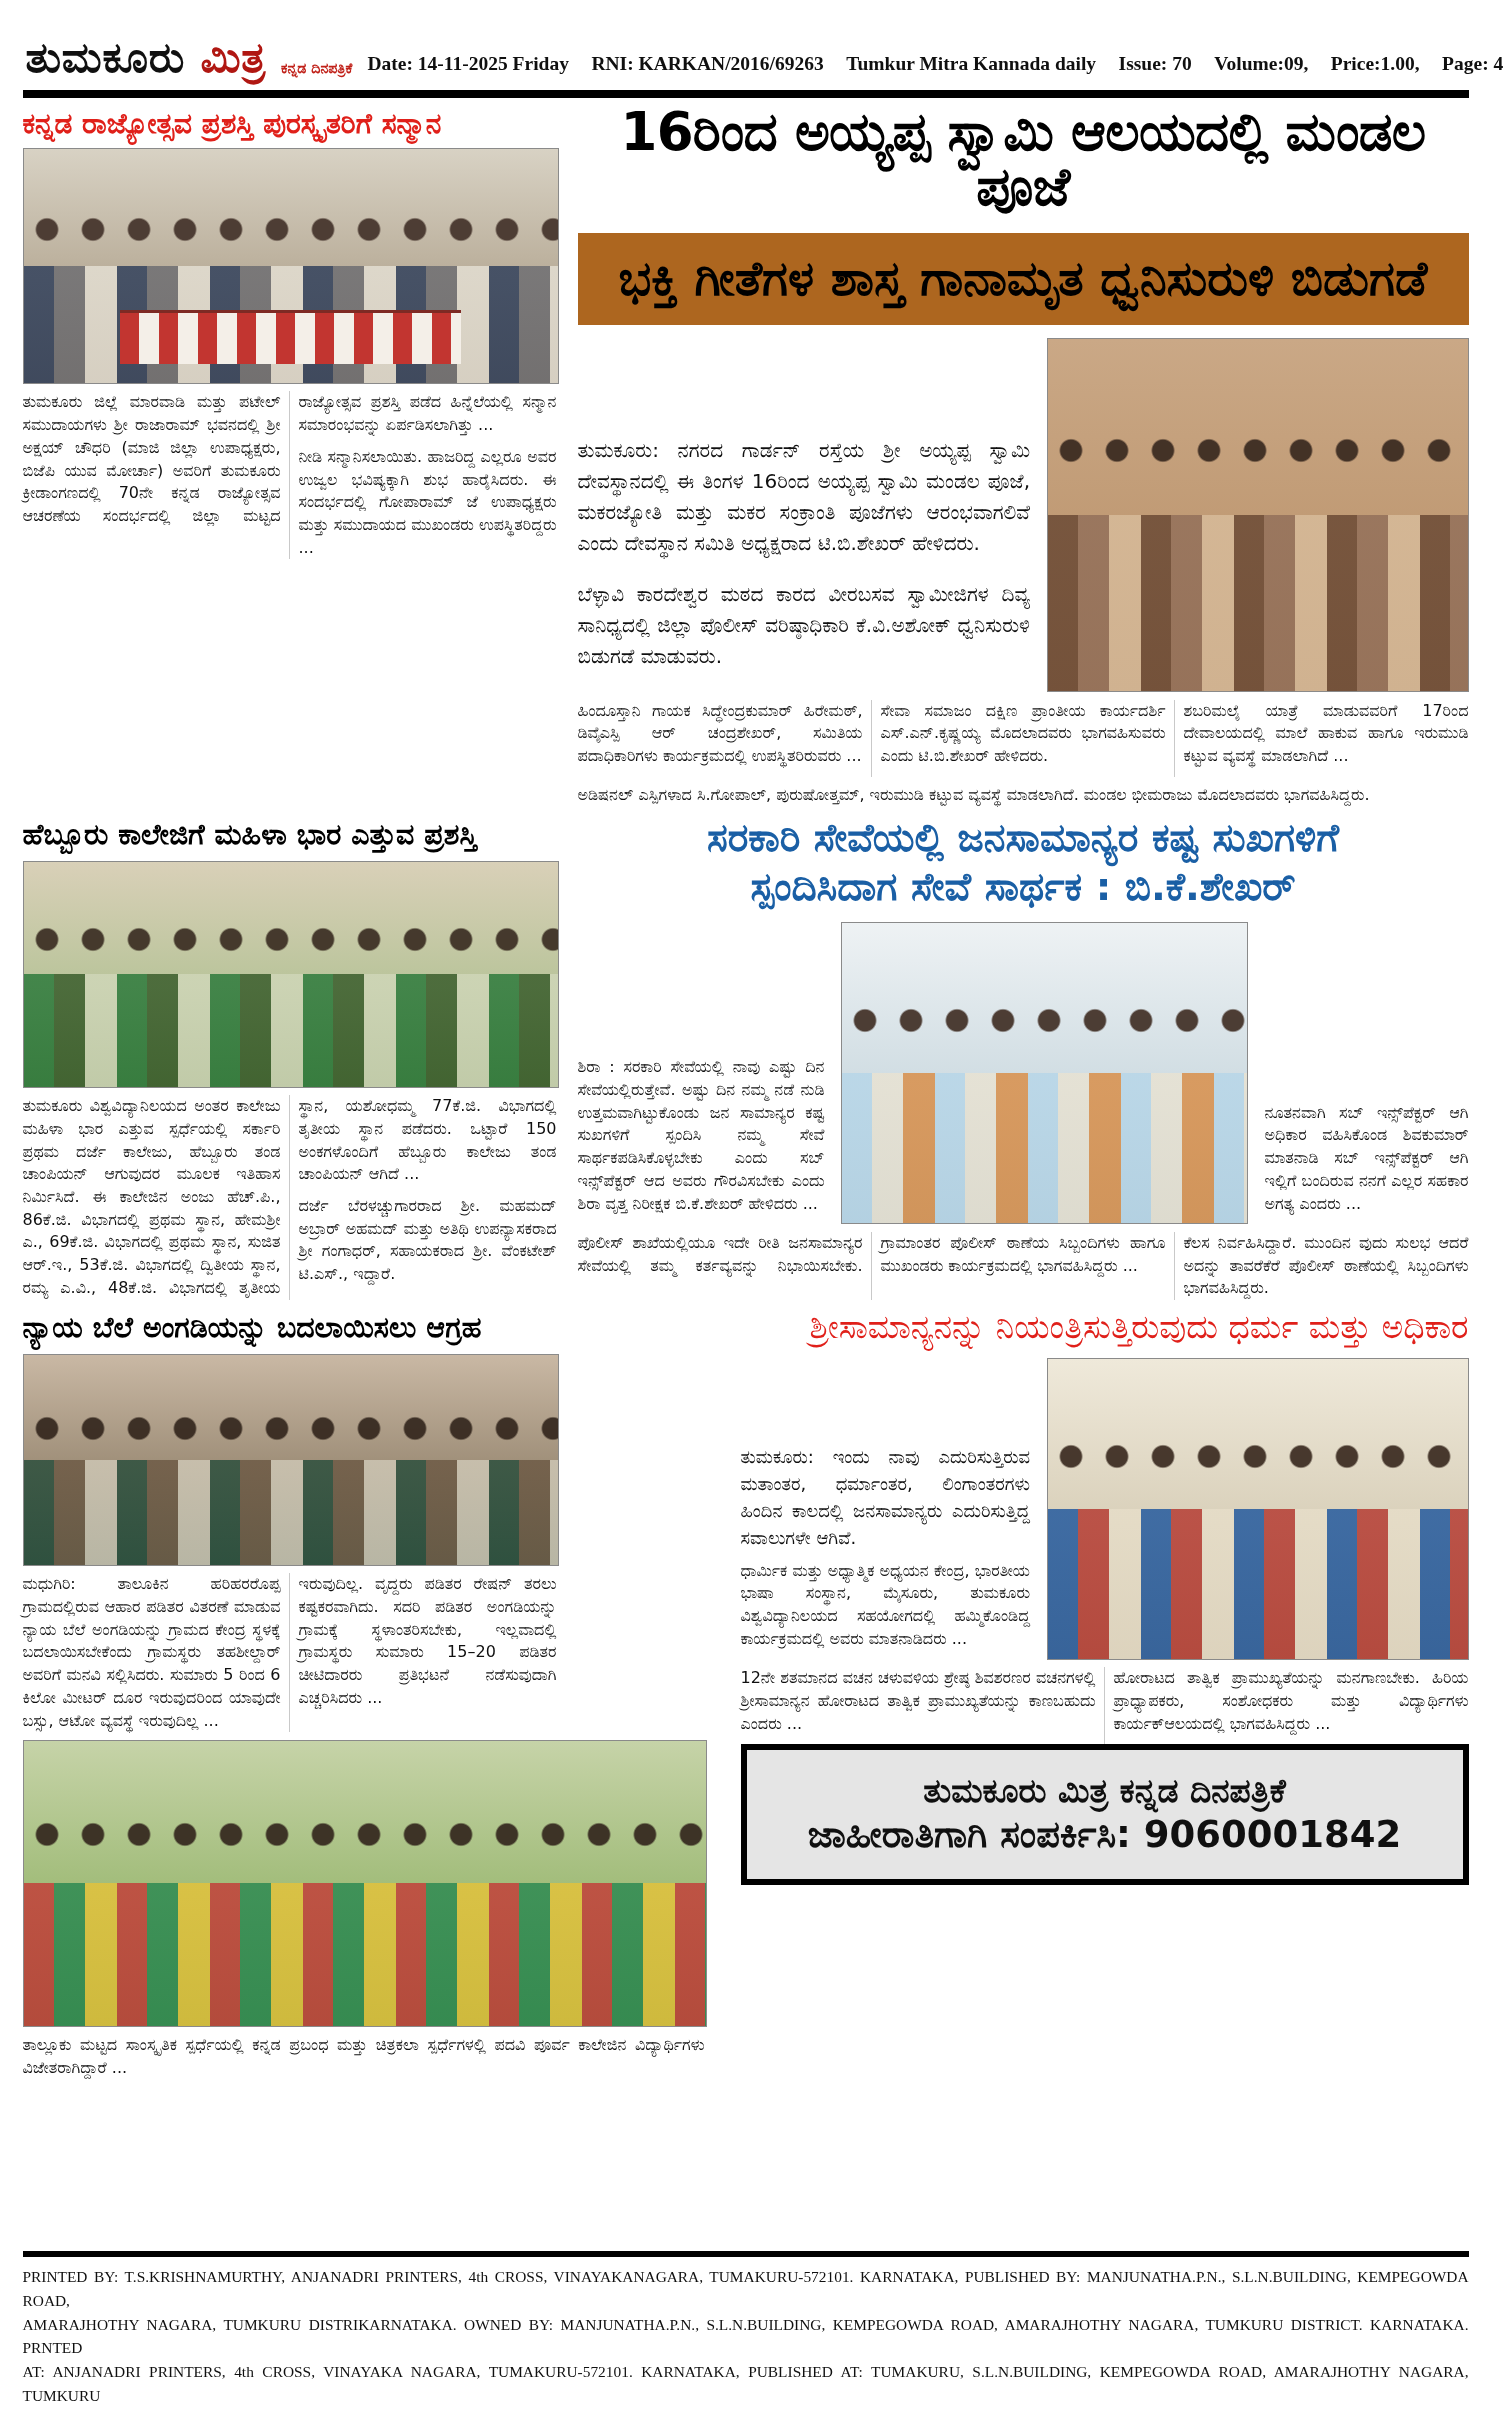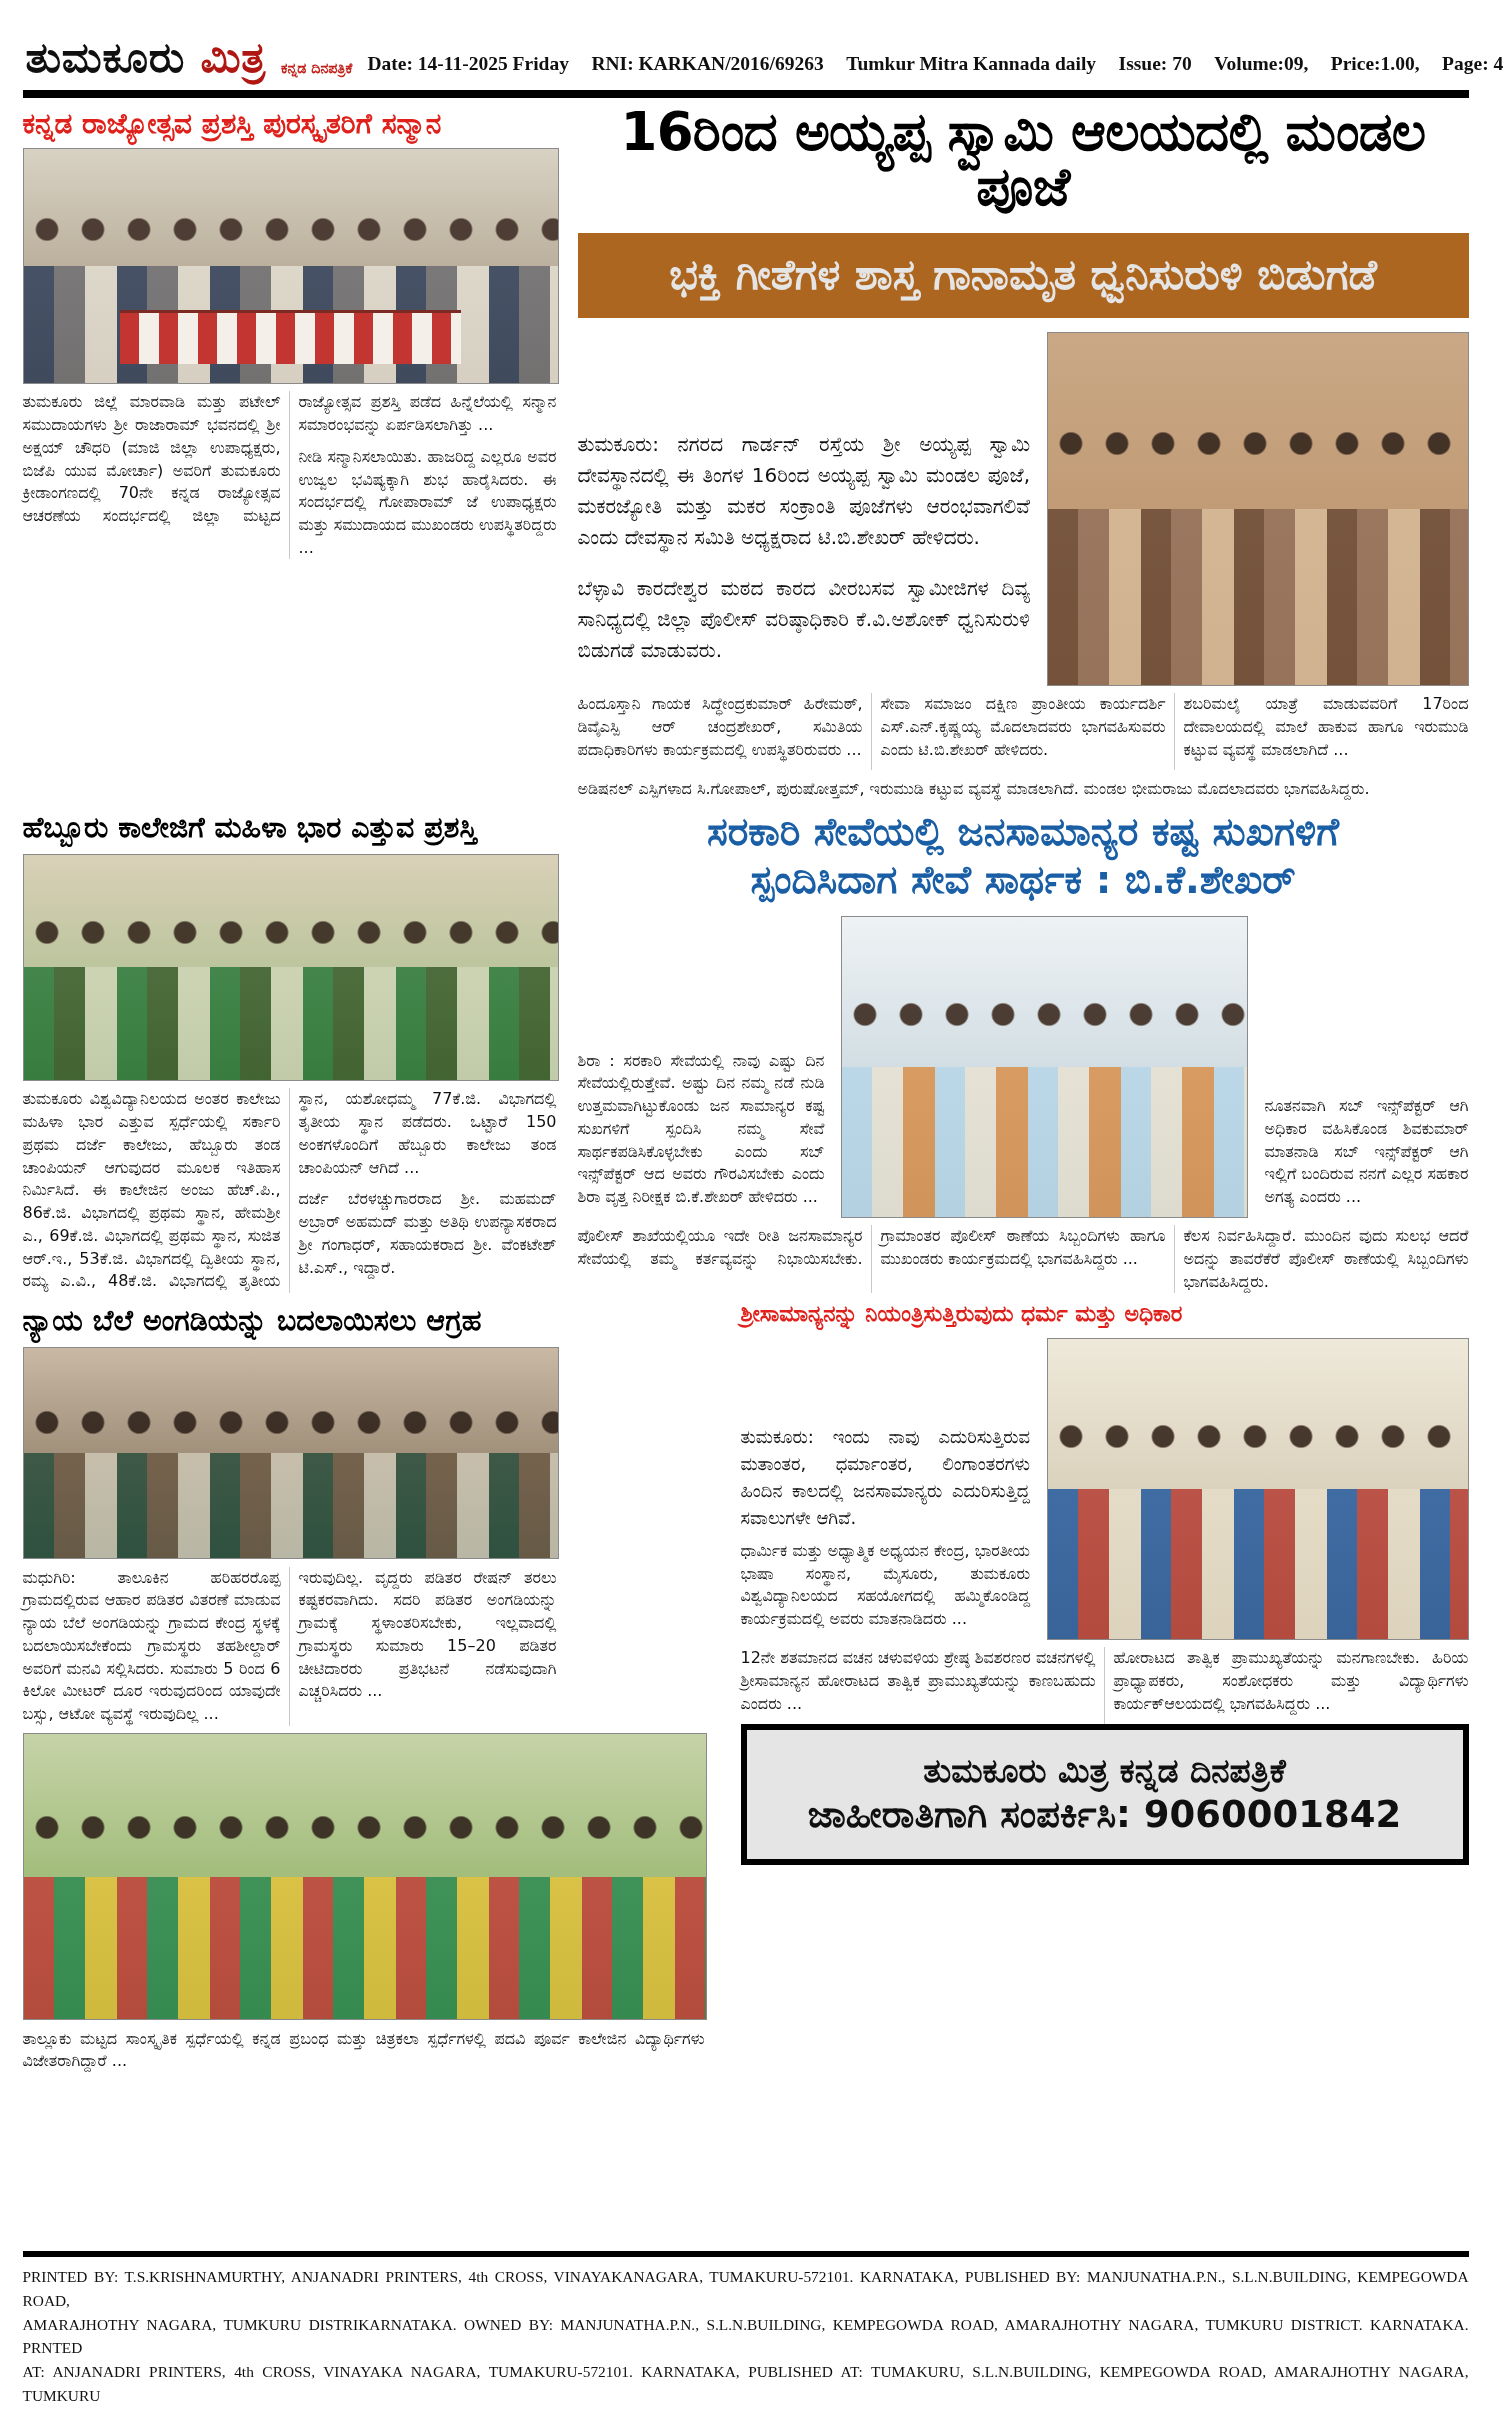--- a/index.html
+++ b/index.html
@@ -9,24 +9,24 @@
   .masthead{display:flex;align-items:flex-end;gap:15px;padding:19.5px 3px 7.5px;}
   .brand{font-size:42px;font-weight:bold;letter-spacing:0.7px;white-space:nowrap;}
   .brand .red{color:#b01712;}
   .tagline{color:#c02018;font-size:14.2px;font-weight:bold;line-height:1.05;padding-bottom:6px;white-space:nowrap;}
   .issue-line{display:flex;gap:22.5px;font-family:"Liberation Serif",serif;font-weight:bold;font-size:19.5px;padding-bottom:7.5px;white-space:nowrap;}
   .rule-thick{height:8.2px;background:#000;flex:none;}
   .rule-footer{height:6px;background:#000;margin:13.5px 0 7.5px;flex:none;}
   
   .h-red{color:#e0201a;font-size:28px;font-weight:bold;line-height:1.15;margin:10.5px 0 7.5px;}
   .h-big{color:#000;font-size:53px;font-weight:bold;text-align:center;line-height:1.05;margin:6px 0 18px;letter-spacing:-0.7px;}
-  .banner{background:#ad661f;color:#e5e5e5;text-align:center;font-size:42px;font-weight:bold;padding:19.5px 7.5px;line-height:1.1;margin-bottom:13.5px;}
+  .banner{background:#ad661f;color:#000000;text-align:center;font-size:48px;font-weight:bold;padding:19.5px 7.5px;line-height:1.1;margin-bottom:13.5px;}
   .h-sec{color:#000;font-size:28.5px;font-weight:bold;line-height:1.15;margin:12px 0 9px;}
   .h-blue{color:#1a5fa5;font-size:39px;font-weight:bold;text-align:center;line-height:1.25;margin:7.5px 0 10.5px;}
-  .h-red2{color:#e0201a;font-size:22px;font-weight:bold;text-align:left;line-height:1.2;margin:7.5px 0 10.5px;}
+  .h-red2{color:#e0201a;font-size:33px;font-weight:normal;text-align:right;line-height:1.2;margin:7.5px 0 10.5px;}
   
   .body{font-size:16px;line-height:1.42;text-align:justify;}
   .body p{margin:0 0 9px;}
   .lead{font-size:20px;line-height:1.55;text-align:justify;}
   .cols2{column-count:2;column-gap:18px;column-rule:0.7px solid #c9c9c9;}
   .cols3{column-count:3;column-gap:18px;column-rule:0.7px solid #c9c9c9;}
   .tail-line{font-size:16px;line-height:1.4;text-align:justify;margin-top:7.5px;}
   
   .sec{display:flex;gap:21px;align-items:flex-start;}
   .w-left{width:534px;flex:none;}

